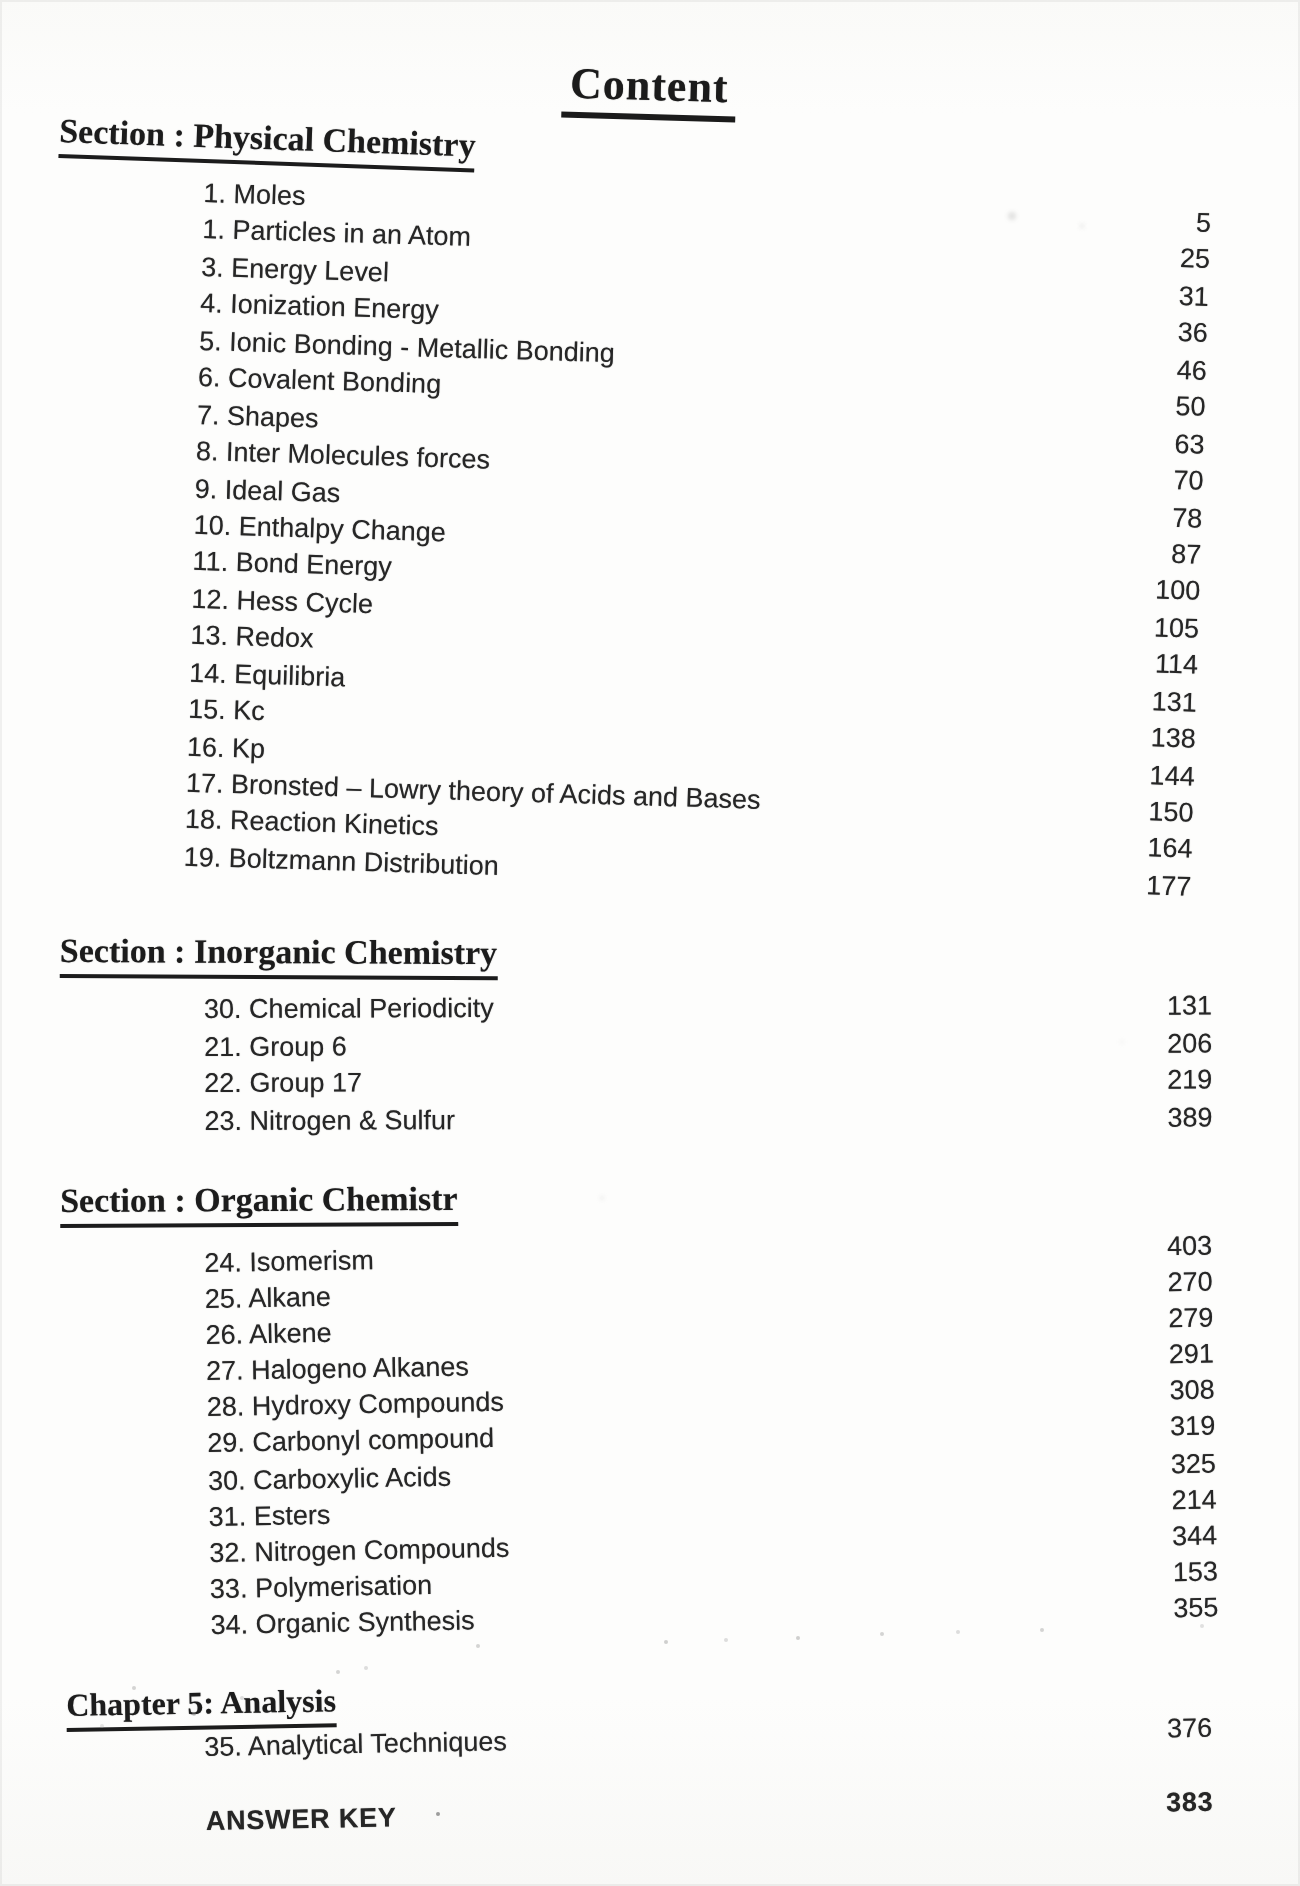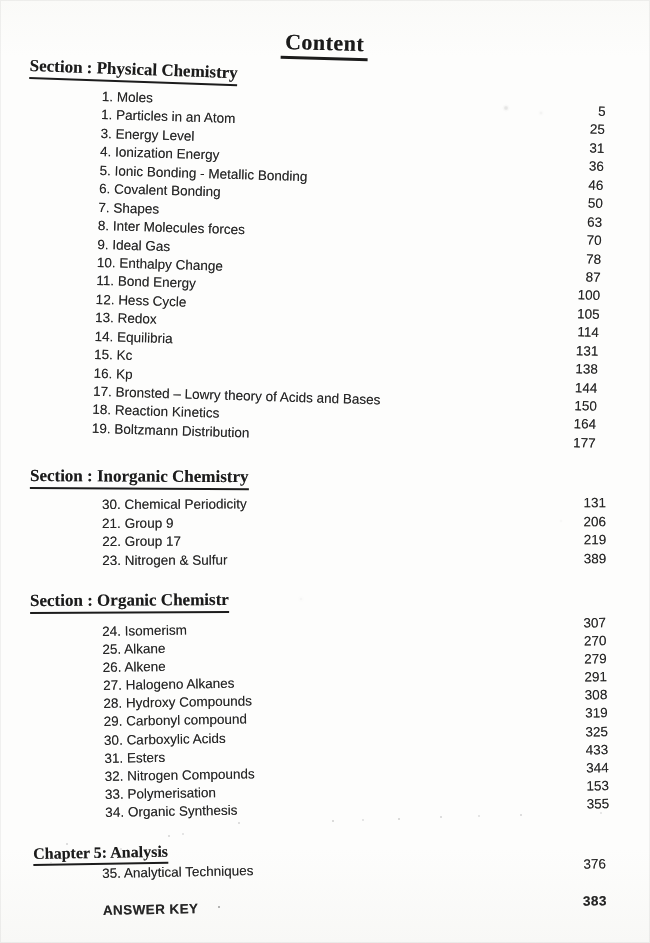--- a/index.html
+++ b/index.html
@@ -171,40 +171,40 @@
 
   <div class="sec-heading" id="heading-inorganic">
     <span class="hl">Section : Inorganic Chemistry</span>
   </div>
   <div class="toc-list" id="list-inorganic">
     <div class="toc-row">
         <span class="item-label">30. Chemical Periodicity</span>
         <span class="item-page">131</span>
       </div>
     <div class="toc-row">
-        <span class="item-label">21. Group 9</span>
+        <span class="item-label">21. Group 6</span>
         <span class="item-page">206</span>
       </div>
     <div class="toc-row">
         <span class="item-label">22. Group 17</span>
         <span class="item-page">219</span>
       </div>
     <div class="toc-row">
         <span class="item-label">23. Nitrogen &amp; Sulfur</span>
         <span class="item-page">389</span>
       </div>
   </div>
 
   <div class="sec-heading" id="heading-organic">
     <span class="hl">Section : Organic Chemistr</span>
   </div>
   <div class="toc-list" id="list-organic">
     <div class="toc-row">
         <span class="item-label">24. Isomerism</span>
-        <span class="item-page">307</span>
+        <span class="item-page">403</span>
       </div>
     <div class="toc-row">
         <span class="item-label">25. Alkane</span>
         <span class="item-page">270</span>
       </div>
     <div class="toc-row">
         <span class="item-label">26. Alkene</span>
         <span class="item-page">279</span>
       </div>
     <div class="toc-row">
@@ -218,21 +218,21 @@
     <div class="toc-row">
         <span class="item-label">29. Carbonyl compound</span>
         <span class="item-page">319</span>
       </div>
     <div class="toc-row">
         <span class="item-label">30. Carboxylic Acids</span>
         <span class="item-page">325</span>
       </div>
     <div class="toc-row">
         <span class="item-label">31. Esters</span>
-        <span class="item-page">433</span>
+        <span class="item-page">214</span>
       </div>
     <div class="toc-row">
         <span class="item-label">32. Nitrogen Compounds</span>
         <span class="item-page">344</span>
       </div>
     <div class="toc-row">
         <span class="item-label">33. Polymerisation</span>
         <span class="item-page">153</span>
       </div>
     <div class="toc-row">

